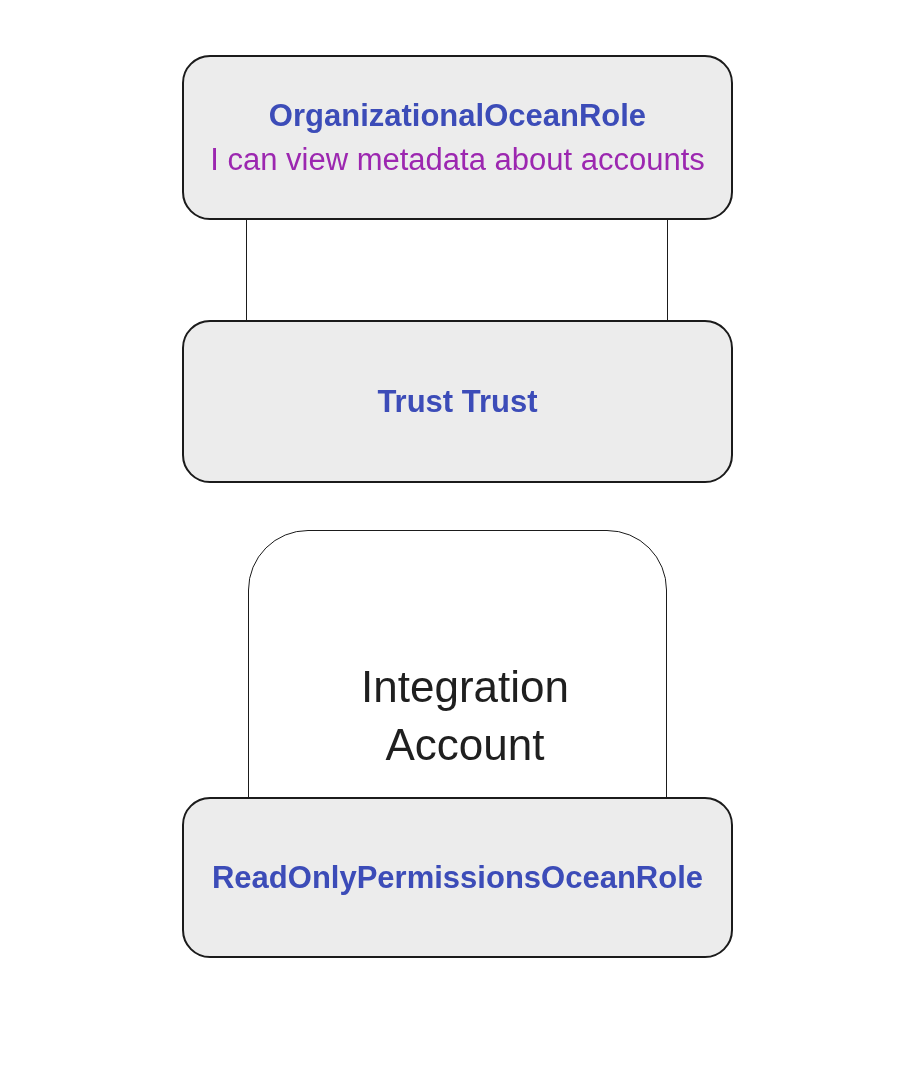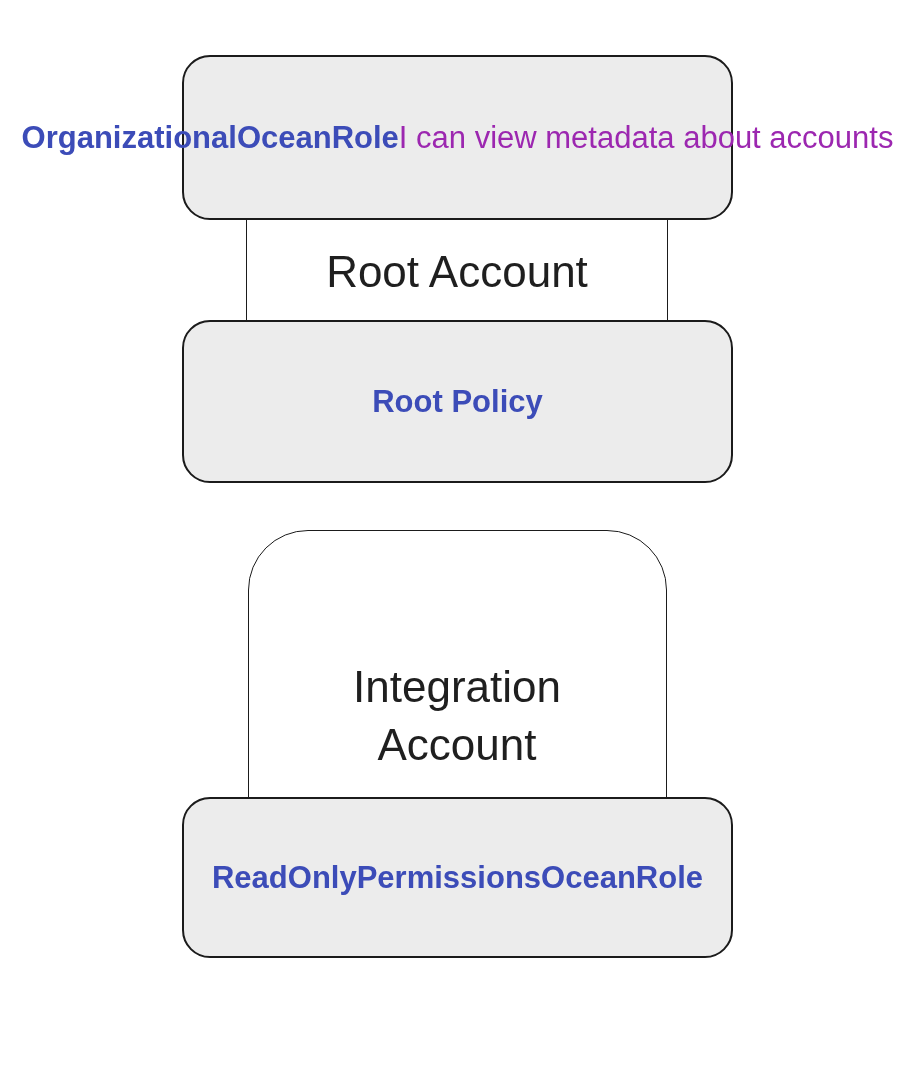--- a/index.html
+++ b/index.html
@@ -48,35 +48,35 @@
     line-height: 58px;
     text-align: center;
     z-index: 2;
     white-space: nowrap;
   }
   .root-label {
     left: 247px; top: 243px;
     width: 420px;
   }
   .integration-label {
-    left: 297px; top: 658px;
+    left: 305px; top: 658px;
     width: 320px;
     white-space: normal;
   }
   
   .node {
     position: absolute;
     left: 182px;
     width: 551px;
     background: var(--node-fill);
     border: 2px solid var(--node-border);
     border-radius: 28px;
     z-index: 3;
     display: flex;
-    flex-direction: row;
+    flex-direction: column;
     align-items: center;
     justify-content: center;
     text-align: center;
   }
   .node-org   { top: 55px;  height: 165px; }
   .node-trust { top: 320px; height: 163px; }
   .node-read  { top: 797px; height: 161px; gap: 20px; }
   .node-title {
     color: var(--title-color);
     font-weight: 700;
@@ -91,32 +91,31 @@
     white-space: nowrap;
   }
 </style>
 </head>
 <body>
 
 <div class="canvas">
 
   <div class="account-container root-container"></div>
 
-  <div class="account-label root-label">Root Account</div>
 
   <div class="account-container integration-container"></div>
 
   <div class="account-label integration-label">Integration Account</div>
 
   <div class="node node-org">
     <div class="node-title">OrganizationalOceanRole</div>
     <div class="node-subtitle">I can view metadata about accounts</div>
   </div>
 
   <div class="node node-trust">
-    <div class="node-title">Root Policy</div>
+    <div class="node-title">Trust Trust</div>
   </div>
 
   <div class="node node-read">
     <div class="node-title">ReadOnlyPermissionsOceanRole</div>
   </div>
 
 </div>
 
 </body></html>

